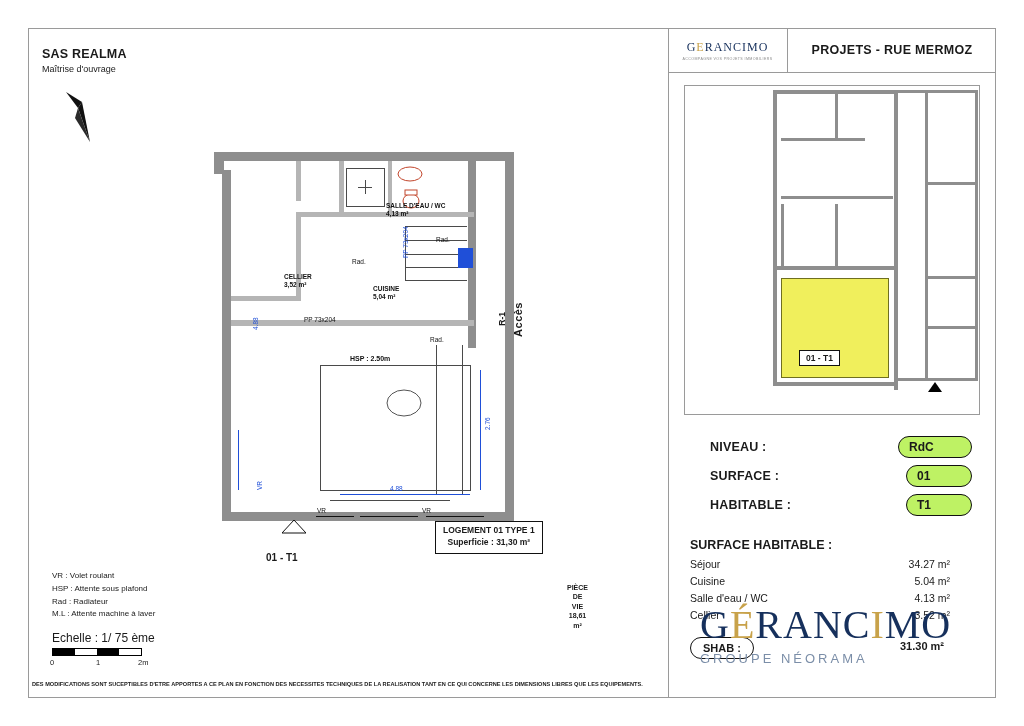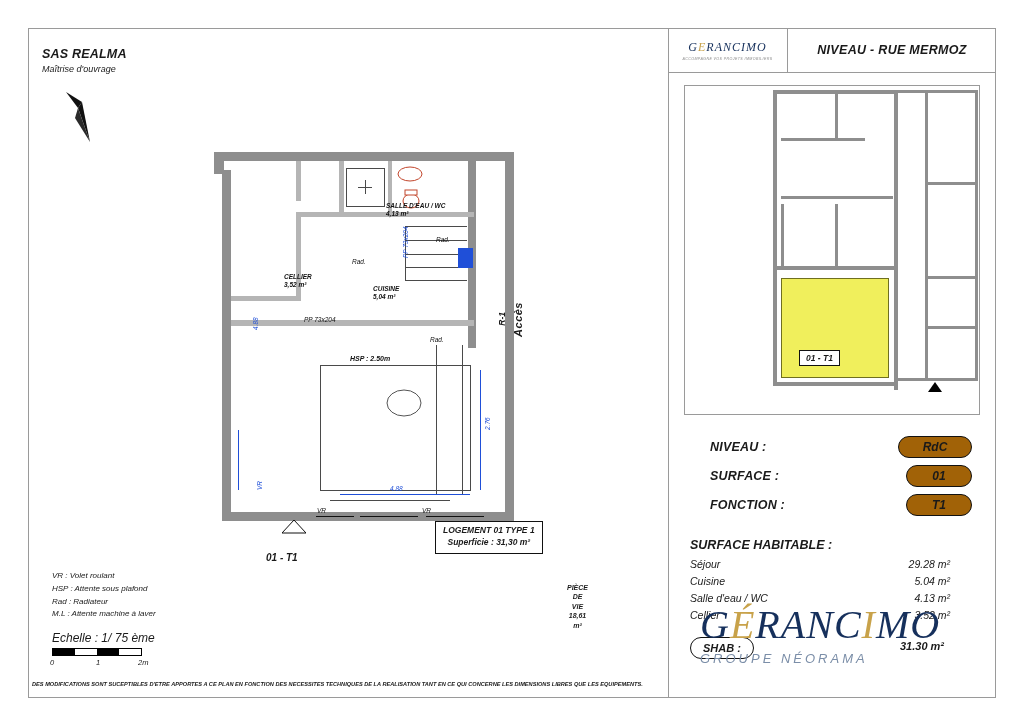--- a/index.html
+++ b/index.html
@@ -13,21 +13,20 @@
     position: relative;
     font-family: "Liberation Sans", sans-serif;
     color: #1a1a1a;
     overflow: hidden;
   }
   .sheet {
     position: absolute;
     left: 0; top: 0;
     width: 1024px; height: 576px;
     background: #fff;
-    font-style: italic;
   }
   .border-frame {
     position: absolute;
     left: 28px; top: 28px;
     width: 968px; height: 670px;
     border: 1px solid #9a9a9a;
     box-sizing: border-box;
   }
 
   
@@ -259,27 +258,26 @@
     font-weight: bold;
     letter-spacing: 0.2px;
     padding-left: 20px;
   }
   .pill {
     position: absolute;
     right: 8px;
     top: 50%;
     transform: translateY(-50%);
     min-width: 44px;
-    text-align: center;
     border: 1px solid #111;
     border-radius: 13px;
     padding: 3px 10px;
     font-size: 12px;
     font-weight: bold;
-    background: #a16207;
+    background: #bef264;
   }
   .pill.wide { min-width: 52px; }
 
   .surface-title {
     position: absolute;
     left: 690px; top: 538px;
     font-size: 12.5px;
     font-weight: bold;
   }
   .surface-list {
@@ -491,21 +489,21 @@
   <div class="disclaimer">DES MODIFICATIONS SONT SUCEPTIBLES D'ETRE APPORTES A CE PLAN EN FONCTION DES NECESSITES TECHNIQUES DE LA REALISATION TANT EN CE QUI CONCERNE LES DIMENSIONS LIBRES QUE LES EQUIPEMENTS.</div>
 
   <div class="right-panel"></div>
 
   <div class="logo-cell">
     <div class="g1">G<span class="accent">E</span>RANCIMO</div>
     <div class="g2">ACCOMPAGNE VOS PROJETS IMMOBILIERS</div>
   </div>
 
   <div class="addr-cell">
-    <span>NIVEAU - RUE MERMOZ</span>
+    <span>PROJETS - RUE MERMOZ</span>
   </div>
 
   <div class="key-plan">
 
     <div class="kp kp-wall" style="left:88px;top:4px;width:4px;height:180px;"></div>
     <div class="kp kp-wall" style="left:88px;top:180px;width:4px;height:120px;"></div>
     <div class="kp kp-wall" style="left:88px;top:180px;width:125px;height:4px;"></div>
     <div class="kp kp-wall" style="left:209px;top:4px;width:4px;height:300px;"></div>
     <div class="kp kp-wall" style="left:88px;top:296px;width:125px;height:4px;"></div>
     <div class="kp kp-wall" style="left:88px;top:4px;width:125px;height:4px;"></div>
@@ -530,30 +528,30 @@
   <div class="info-rows">
     <div class="info-row">
       <span class="k">NIVEAU :</span>
       <span class="pill wide">RdC</span>
     </div>
     <div class="info-row">
       <span class="k">SURFACE :</span>
       <span class="pill">01</span>
     </div>
     <div class="info-row">
-      <span class="k">FONCTION :</span>
+      <span class="k">HABITABLE :</span>
       <span class="pill">T1</span>
     </div>
   </div>
 
   <div class="surface-title">SURFACE HABITABLE :</div>
   <div class="surface-list">
     <div class="surface-item">
       <span class="sn">Séjour</span>
-      <span class="sv">29.28 m²</span>
+      <span class="sv">34.27 m²</span>
     </div>
     <div class="surface-item">
       <span class="sn">Cuisine</span>
       <span class="sv">5.04 m²</span>
     </div>
     <div class="surface-item">
       <span class="sn">Salle d'eau / WC</span>
       <span class="sv">4.13 m²</span>
     </div>
     <div class="surface-item">

